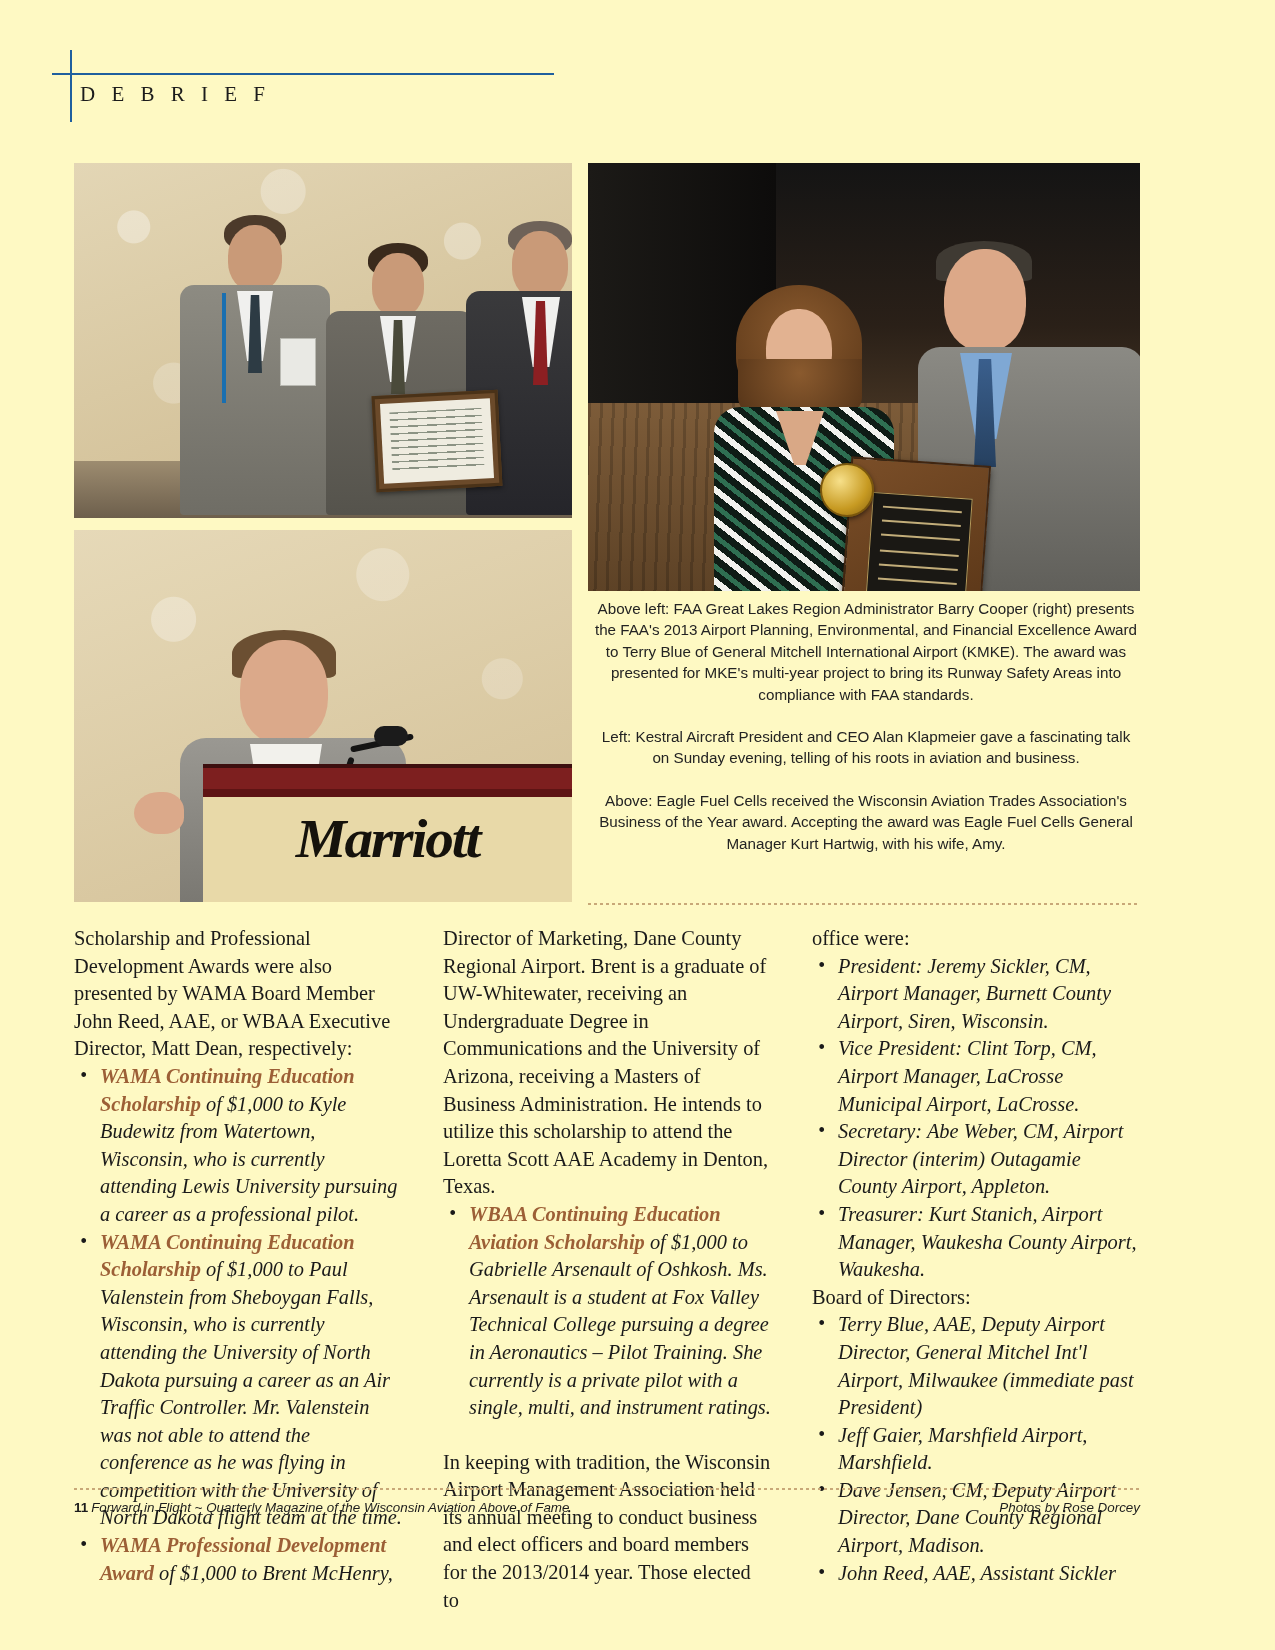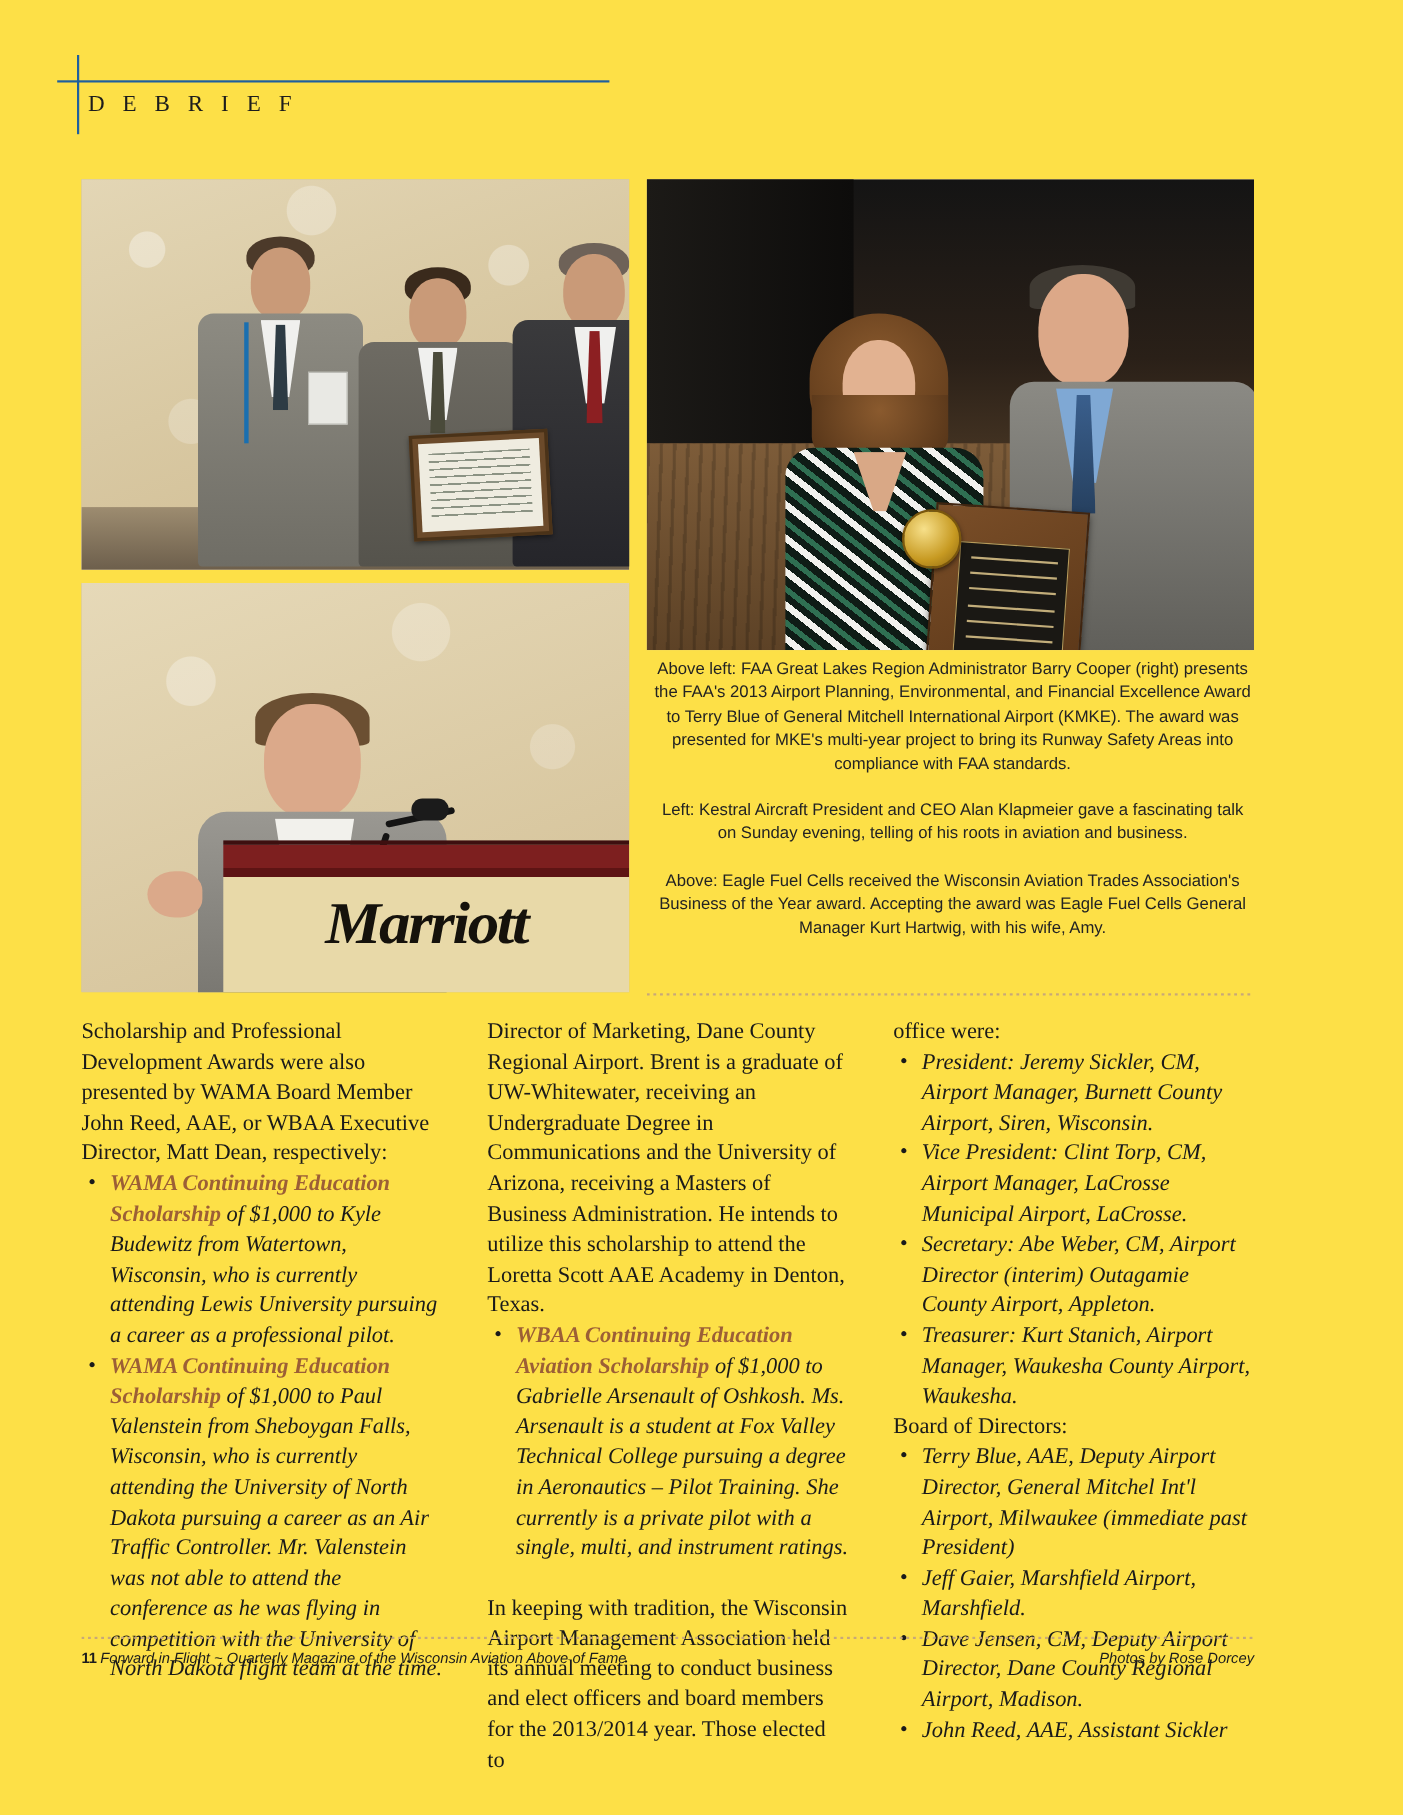--- a/index.html
+++ b/index.html
@@ -13,21 +13,21 @@
     position: relative;
     font-family: "Liberation Serif", serif;
     color: #1a1a1a;
     overflow: hidden;
   }
 
   
   .page {
     position: absolute;
     inset: 0;
-    background: #fde047;
+    background: #fef9c3;
   }
 
   
   .masthead {
     position: absolute;
     left: 52px;
     top: 50px;
     width: 1090px;
     height: 95px;
   }
@@ -429,20 +429,21 @@
 
   <div class="divider-dotted"></div>
 
   <div class="columns">
 
     <div class="col">
       <p>Scholarship and Professional Development Awards were also presented by WAMA Board Member John Reed, AAE, or WBAA Executive Director, Matt Dean, respectively:</p>
       <ul>
         <li><span class="lead">WAMA Continuing Education Scholarship</span><span> of $1,000 to Kyle Budewitz from Watertown, Wisconsin, who is currently attending Lewis University pursuing a career as a professional pilot.</span></li>
         <li><span class="lead">WAMA Continuing Education Scholarship</span><span> of $1,000 to Paul Valenstein from Sheboygan Falls, Wisconsin, who is currently attending the University of North Dakota pursuing a career as an Air Traffic Controller. Mr. Valenstein was not able to attend the conference as he was flying in competition with the University of North Dakota flight team at the time.</span></li>
+        <li><span class="lead">WAMA Professional Development Award</span><span> of $1,000 to Brent McHenry,</span></li>
       </ul>
     </div>
 
     <div class="col">
       <p>Director of Marketing, Dane County Regional Airport. Brent is a graduate of UW-Whitewater, receiving an Undergraduate Degree in Communications and the University of Arizona, receiving a Masters of Business Administration. He intends to utilize this scholarship to attend the Loretta Scott AAE Academy in Denton, Texas.</p>
       <ul>
         <li><span class="lead">WBAA Continuing Education Aviation Scholarship</span><span> of $1,000 to Gabrielle Arsenault of Oshkosh. Ms. Arsenault is a student at Fox Valley Technical College pursuing a degree in Aeronautics – Pilot Training. She currently is a private pilot with a single, multi, and instrument ratings.</span></li>
       </ul>
       <p class="spaced">In keeping with tradition, the Wisconsin Airport Management Association held its annual meeting to conduct business and elect officers and board members for the 2013/2014 year. Those elected to</p>
     </div>

